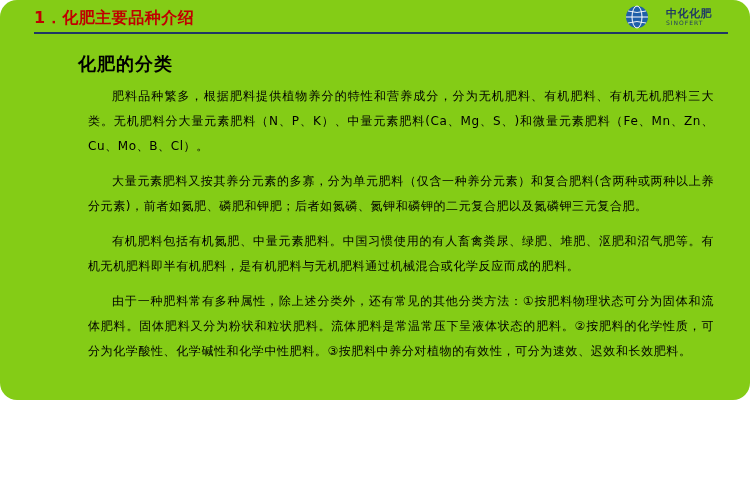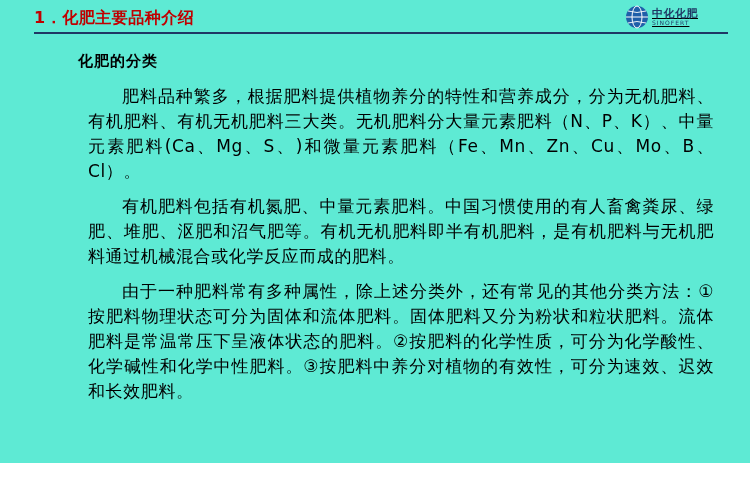--- a/index.html
+++ b/index.html
@@ -9,23 +9,24 @@
   body {
     width: 750px;
     height: 500px;
     background: #ffffff;
     font-family: "DejaVu Sans", "Liberation Sans", sans-serif;
     overflow: hidden;
   }
   .slide {
     position: relative;
     width: 750px;
-    height: 463px;
-    background: #5eead4;
+    height: 400px;
+    background: #84cc16;
     box-sizing: border-box;
+    border-radius: 17px;
   }
   
   .title-bar {
     position: absolute;
     top: 6px;
     left: 34px;
     right: 22px;
     height: 28px;
   }
   .title-text {
@@ -46,22 +47,21 @@
   }
   
   .logo {
     position: absolute;
     top: 2px;
     right: 18px;
     width: 108px;
     height: 30px;
     display: flex;
     align-items: center;
-    gap: 2px;
-    text-decoration: underline;
+    gap: 16px;
   }
   .logo-mark {
     width: 26px;
     height: 26px;
     flex: 0 0 26px;
     position: relative;
   }
   .logo-text {
     display: flex;
     flex-direction: column;
@@ -77,33 +77,33 @@
   .logo-en {
     font-size: 6px;
     color: #1f3864;
     letter-spacing: 1px;
   }
   
   .subtitle {
     position: absolute;
     left: 78px;
     top: 52px;
-    font-size: 15px;
+    font-size: 18px;
     font-weight: bold;
     color: #000000;
     letter-spacing: 1px;
   }
   .content {
     position: absolute;
     left: 88px;
     right: 36px;
     top: 84px;
   }
   .para {
-    font-size: 17px;
+    font-size: 12px;
     color: #000000;
     line-height: 25px;
     text-align: justify;
     text-justify: inter-ideograph;
     text-indent: 2em;
     margin: 0 0 10px 0;
     letter-spacing: 0.6px;
   }
   .para:last-child {
     margin-bottom: 4px;
@@ -132,17 +132,18 @@
     <span class="logo-text">
       <span class="logo-cn">中化化肥</span>
       <span class="logo-en">SINOFERT</span>
     </span>
   </div>
 
   <div class="subtitle">化肥的分类</div>
 
   <div class="content">
     <p class="para">肥料品种繁多，根据肥料提供植物养分的特性和营养成分，分为无机肥料、有机肥料、有机无机肥料三大类。无机肥料分大量元素肥料（N、P、K）、中量元素肥料(Ca、Mg、S、)和微量元素肥料（Fe、Mn、Zn、Cu、Mo、B、Cl）。</p>
+    <p class="para">大量元素肥料又按其养分元素的多寡，分为单元肥料（仅含一种养分元素）和复合肥料(含两种或两种以上养分元素)，前者如氮肥、磷肥和钾肥；后者如氮磷、氮钾和磷钾的二元复合肥以及氮磷钾三元复合肥。</p>
     <p class="para">有机肥料包括有机氮肥、中量元素肥料。中国习惯使用的有人畜禽粪尿、绿肥、堆肥、沤肥和沼气肥等。有机无机肥料即半有机肥料，是有机肥料与无机肥料通过机械混合或化学反应而成的肥料。</p>
     <p class="para">由于一种肥料常有多种属性，除上述分类外，还有常见的其他分类方法：①按肥料物理状态可分为固体和流体肥料。固体肥料又分为粉状和粒状肥料。流体肥料是常温常压下呈液体状态的肥料。②按肥料的化学性质，可分为化学酸性、化学碱性和化学中性肥料。③按肥料中养分对植物的有效性，可分为速效、迟效和长效肥料。</p>
   </div>
 
 </div>
 
 </body></html>

